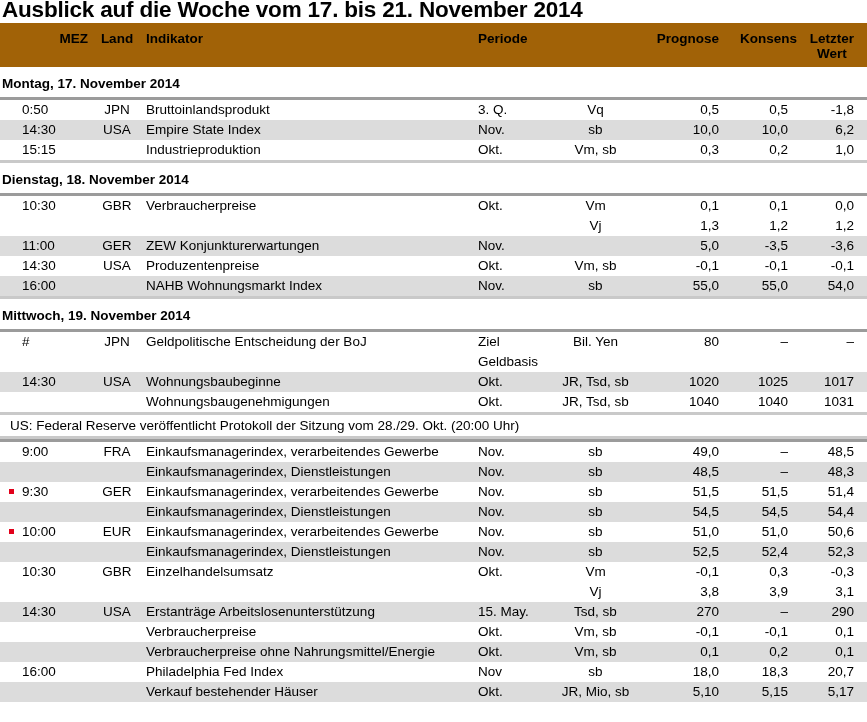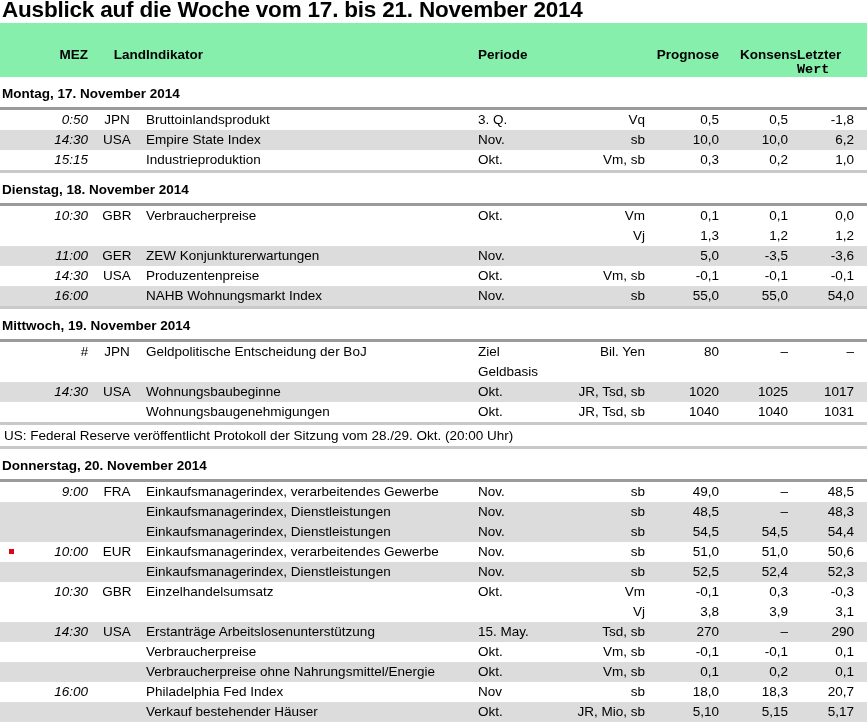--- a/index.html
+++ b/index.html
@@ -44,35 +44,35 @@
   col.c-land   { width: 58px;  }
   col.c-ind    { width: 332px; }
   col.c-per    { width: 68px;  }
   col.c-unit   { width: 99px;  }
   col.c-prog   { width: 74px;  }
   col.c-kons   { width: 78px;  }
   col.c-last   { width: 70px;  }
 
   
   .hdr-band td {
-    background: #86efac;
+    background: #a16207;
     font-weight: bold;
     font-size: 13.5px;
     height: 44px;
-    padding-top: 24px;
+    padding-top: 8px;
     vertical-align: top;
   }
   .h-mez   { text-align: right; padding-right: 7px; }
-  .h-land  { text-align: right; }
+  .h-land  { text-align: center; }
   .h-ind   { text-align: left; padding-left: 6px; }
   .h-per   { text-align: left; padding-left: 9px; }
   .h-prog  { text-align: right; padding-right: 8px; }
   .h-kons  { text-align: right; padding-right: 9px; }
-  .h-last  { text-align: left; padding-right: 7px; }
-  .h-last .second-line { display: block; font-family: Liberation Mono, monospace; }
+  .h-last  { text-align: center; padding-right: 7px; }
+  .h-last .second-line { display: block; }
 
   
   .day-head td {
     font-weight: bold;
     font-size: 13.5px;
     padding: 9px 0 6px 2px;
     white-space: nowrap;
     margin-top: 44px;
   }
 
@@ -90,25 +90,25 @@
     padding-left: 2px;
   }
   .reddot {
     display: inline-block;
     width: 5px;
     height: 5px;
     background: #e2001a;
     vertical-align: middle;
     margin-bottom: 2px;
   }
-  .cell-time  { text-align: right; padding-right: 8px; font-style: italic; }
+  .cell-time  { text-align: left; padding-right: 8px; }
   .cell-land  { text-align: center; }
   .cell-ind   { text-align: left; padding-left: 6px; overflow: visible; }
   .cell-per   { text-align: left; padding-left: 10px; }
-  .cell-unit  { text-align: right; padding-left: 8px; }
+  .cell-unit  { text-align: center; padding-left: 8px; }
   .cell-num   { text-align: right; padding-right: 8px; }
   .cell-num.kons { padding-right: 9px; }
   .cell-num.last { padding-right: 13px; }
 
   
   .per-two { line-height: 20px; }
 
   
   .rule-top td {
     height: 3px;
@@ -123,21 +123,21 @@
     background: #c9c9c9;
     font-size: 0;
     line-height: 0;
   }
 
   
   .foot-row td {
     font-size: 13.5px;
     line-height: 21px;
     height: 21px;
-    padding-left: 4px;
+    padding-left: 10px;
     white-space: nowrap;
   }
 </style>
 </head>
 <body>
 
 <div class="page-title">Ausblick auf die Woche vom 17. bis 21. November 2014</div>
 
 <table class="cal-table">
   <colgroup>
@@ -310,23 +310,20 @@
       </tr>
       <tr class="rule-bottom">
         <td colspan="9"></td>
       </tr>
       <tr class="foot-row">
         <td colspan="9">US: Federal Reserve veröffentlicht Protokoll der Sitzung vom 28./29. Okt. (20:00 Uhr)</td>
       </tr>
       <tr class="rule-bottom">
         <td colspan="9"></td>
       </tr>
-      <tr class="day-head">
-        <td colspan="9">Donnerstag, 20. November 2014</td>
-      </tr>
       <tr class="rule-top">
         <td colspan="9"></td>
       </tr>
       <tr class="drow">
         <td class="c-dot-cell"></td>
         <td class="cell-time">9:00</td>
         <td class="cell-land">FRA</td>
         <td class="cell-ind" style="padding-right: 0px;">Einkaufsmanagerindex, verarbeitendes Gewerbe</td>
         <td class="cell-per">Nov.</td>
         <td class="cell-unit">sb</td>
@@ -337,20 +334,31 @@
       <tr class="drow shade">
         <td class="c-dot-cell"></td>
         <td class="cell-time"></td>
         <td class="cell-land"></td>
         <td class="cell-ind">Einkaufsmanagerindex, Dienstleistungen</td>
         <td class="cell-per">Nov.</td>
         <td class="cell-unit">sb</td>
         <td class="cell-num">48,5</td>
         <td class="cell-num kons">–</td>
         <td class="cell-num last">48,3</td>
+      </tr>
+      <tr class="drow">
+        <td class="c-dot-cell"><span class="reddot"></span></td>
+        <td class="cell-time">9:30</td>
+        <td class="cell-land">GER</td>
+        <td class="cell-ind" style="padding-right: 0px;">Einkaufsmanagerindex, verarbeitendes Gewerbe</td>
+        <td class="cell-per">Nov.</td>
+        <td class="cell-unit">sb</td>
+        <td class="cell-num">51,5</td>
+        <td class="cell-num kons">51,5</td>
+        <td class="cell-num last">51,4</td>
       </tr>
       <tr class="drow shade">
         <td class="c-dot-cell"></td>
         <td class="cell-time"></td>
         <td class="cell-land"></td>
         <td class="cell-ind">Einkaufsmanagerindex, Dienstleistungen</td>
         <td class="cell-per">Nov.</td>
         <td class="cell-unit">sb</td>
         <td class="cell-num">54,5</td>
         <td class="cell-num kons">54,5</td>

